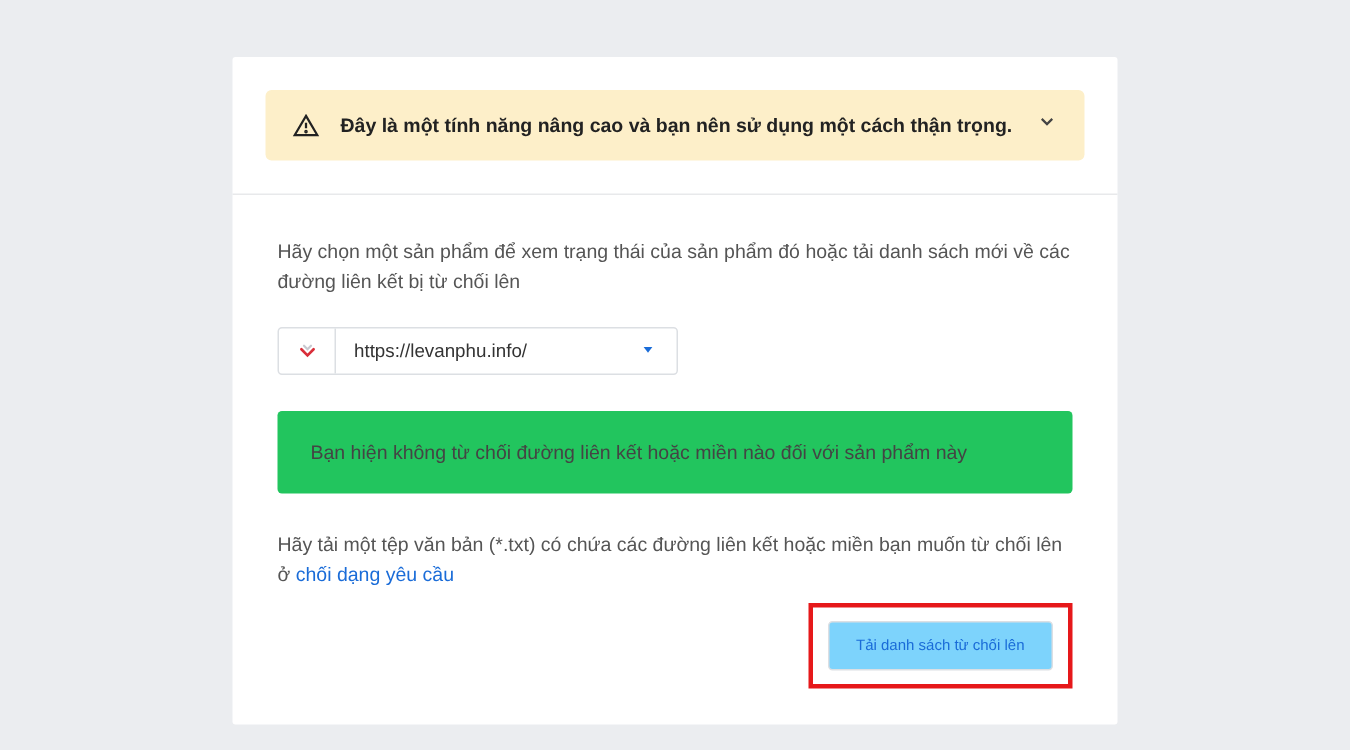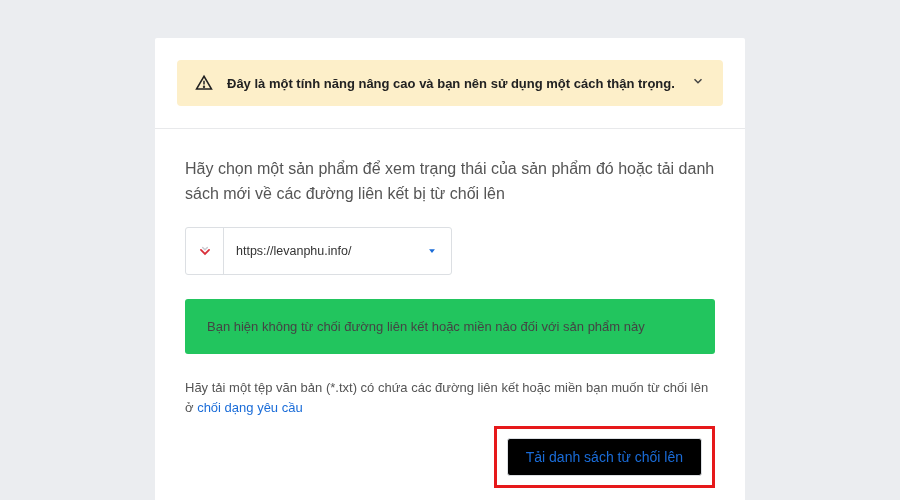--- a/index.html
+++ b/index.html
@@ -43,32 +43,32 @@
       color: #222;
     }
     .chevron {
       flex: 0 0 auto;
       color: #444;
     }
     .content {
       padding: 28px 30px 24px 30px;
     }
     .desc {
-      font-size: 16px;
+      font-size: 13px;
       color: #555;
       line-height: 1.55;
       margin-bottom: 20px;
     }
     .dropdown {
       border: 1px solid #dcdfe3;
       border-radius: 3px;
       display: inline-flex;
       align-items: center;
       padding: 0;
-      height: 48px;
+      height: 32px;
       margin-bottom: 24px;
       background: #fff;
     }
     .dd-iconbox {
       width: 38px;
       height: 100%;
       display: flex;
       align-items: center;
       justify-content: center;
       border-right: 1px solid #dcdfe3;
@@ -103,25 +103,25 @@
       margin-top: 8px;
       display: flex;
       justify-content: flex-end;
     }
     .highlight-frame {
       border: 3px solid #e6181a;
       padding: 9px 10px;
       display: inline-block;
     }
     .upload-button {
-      background: #000000;
+      background: #7dd3fc;
       border: 1px solid #dcdfe3;
       border-radius: 3px;
       color: #1a6cd8;
-      font-size: 14px;
+      font-size: 10px;
       padding: 10px 18px;
       cursor: pointer;
       font-family: inherit;
     }
   </style>
 </head>
 <body>
 
 <div class="card">
 

